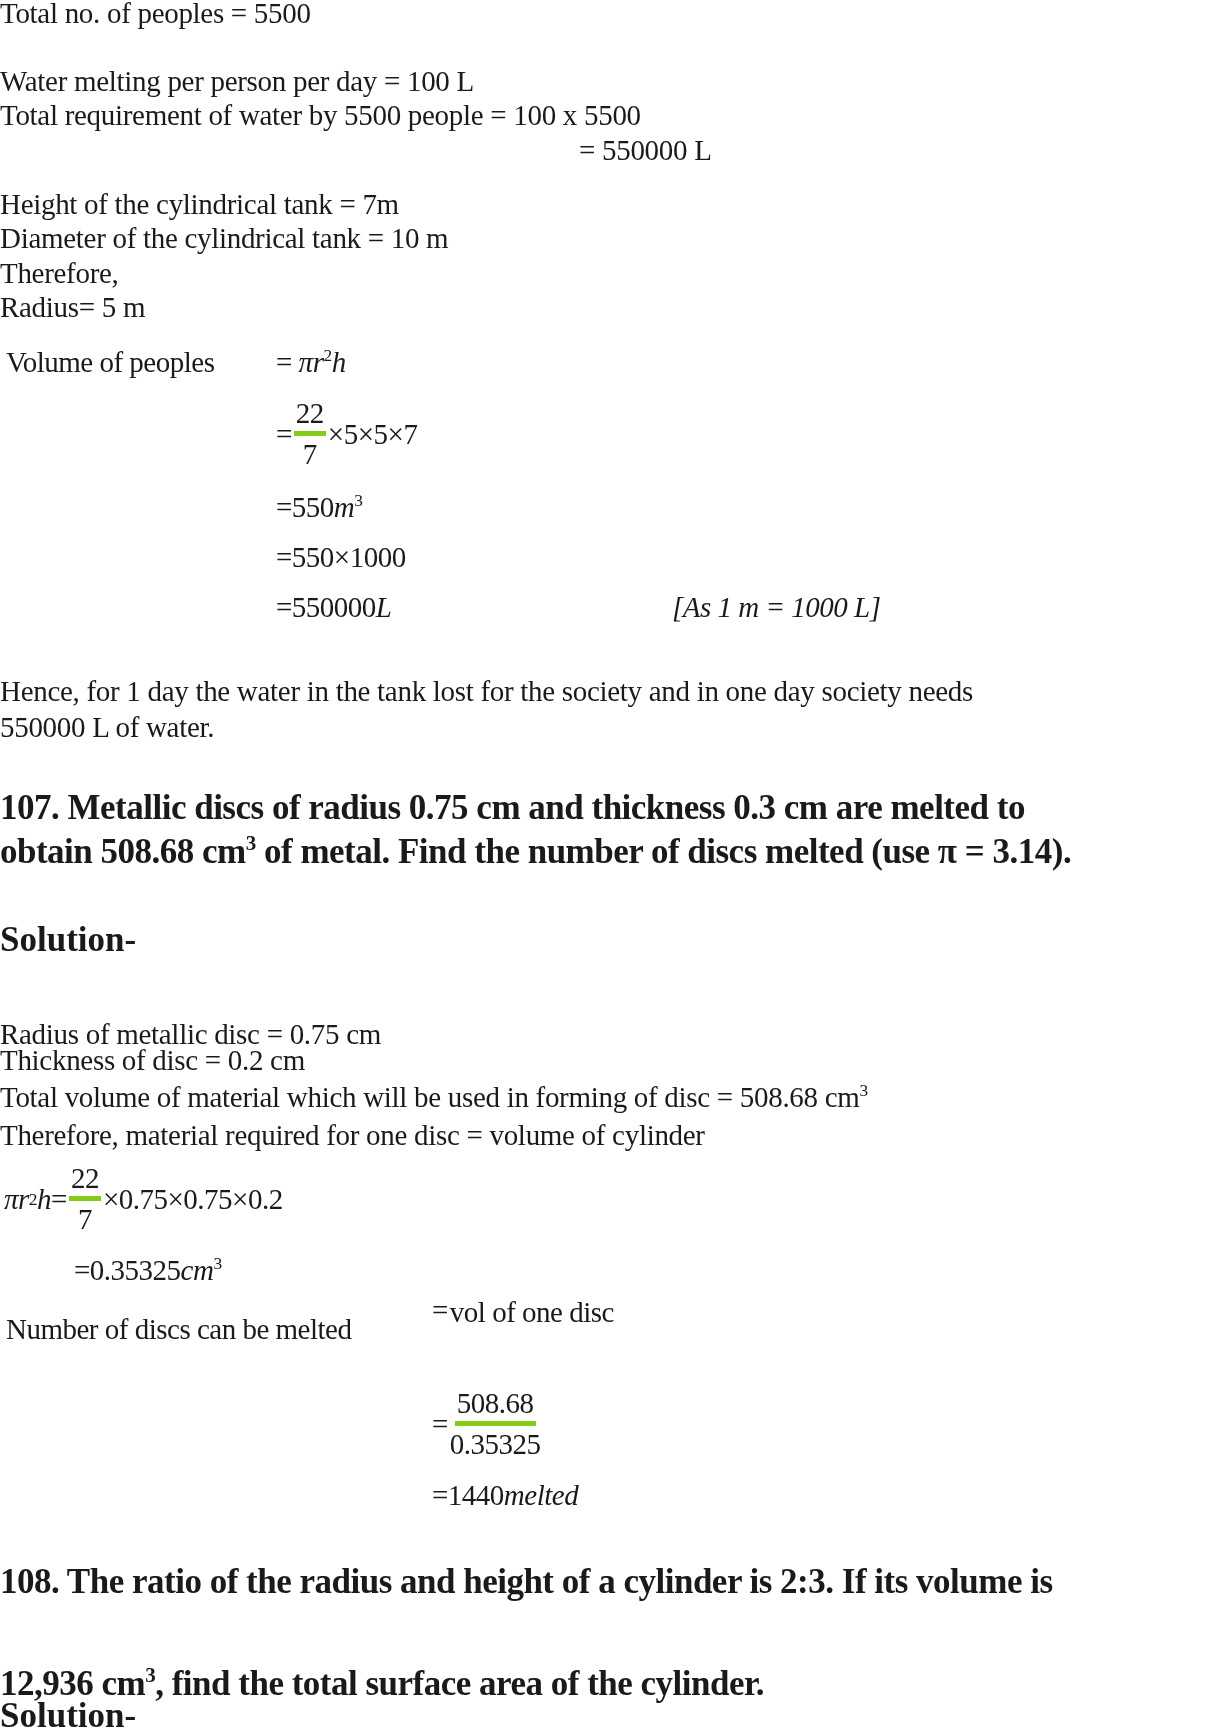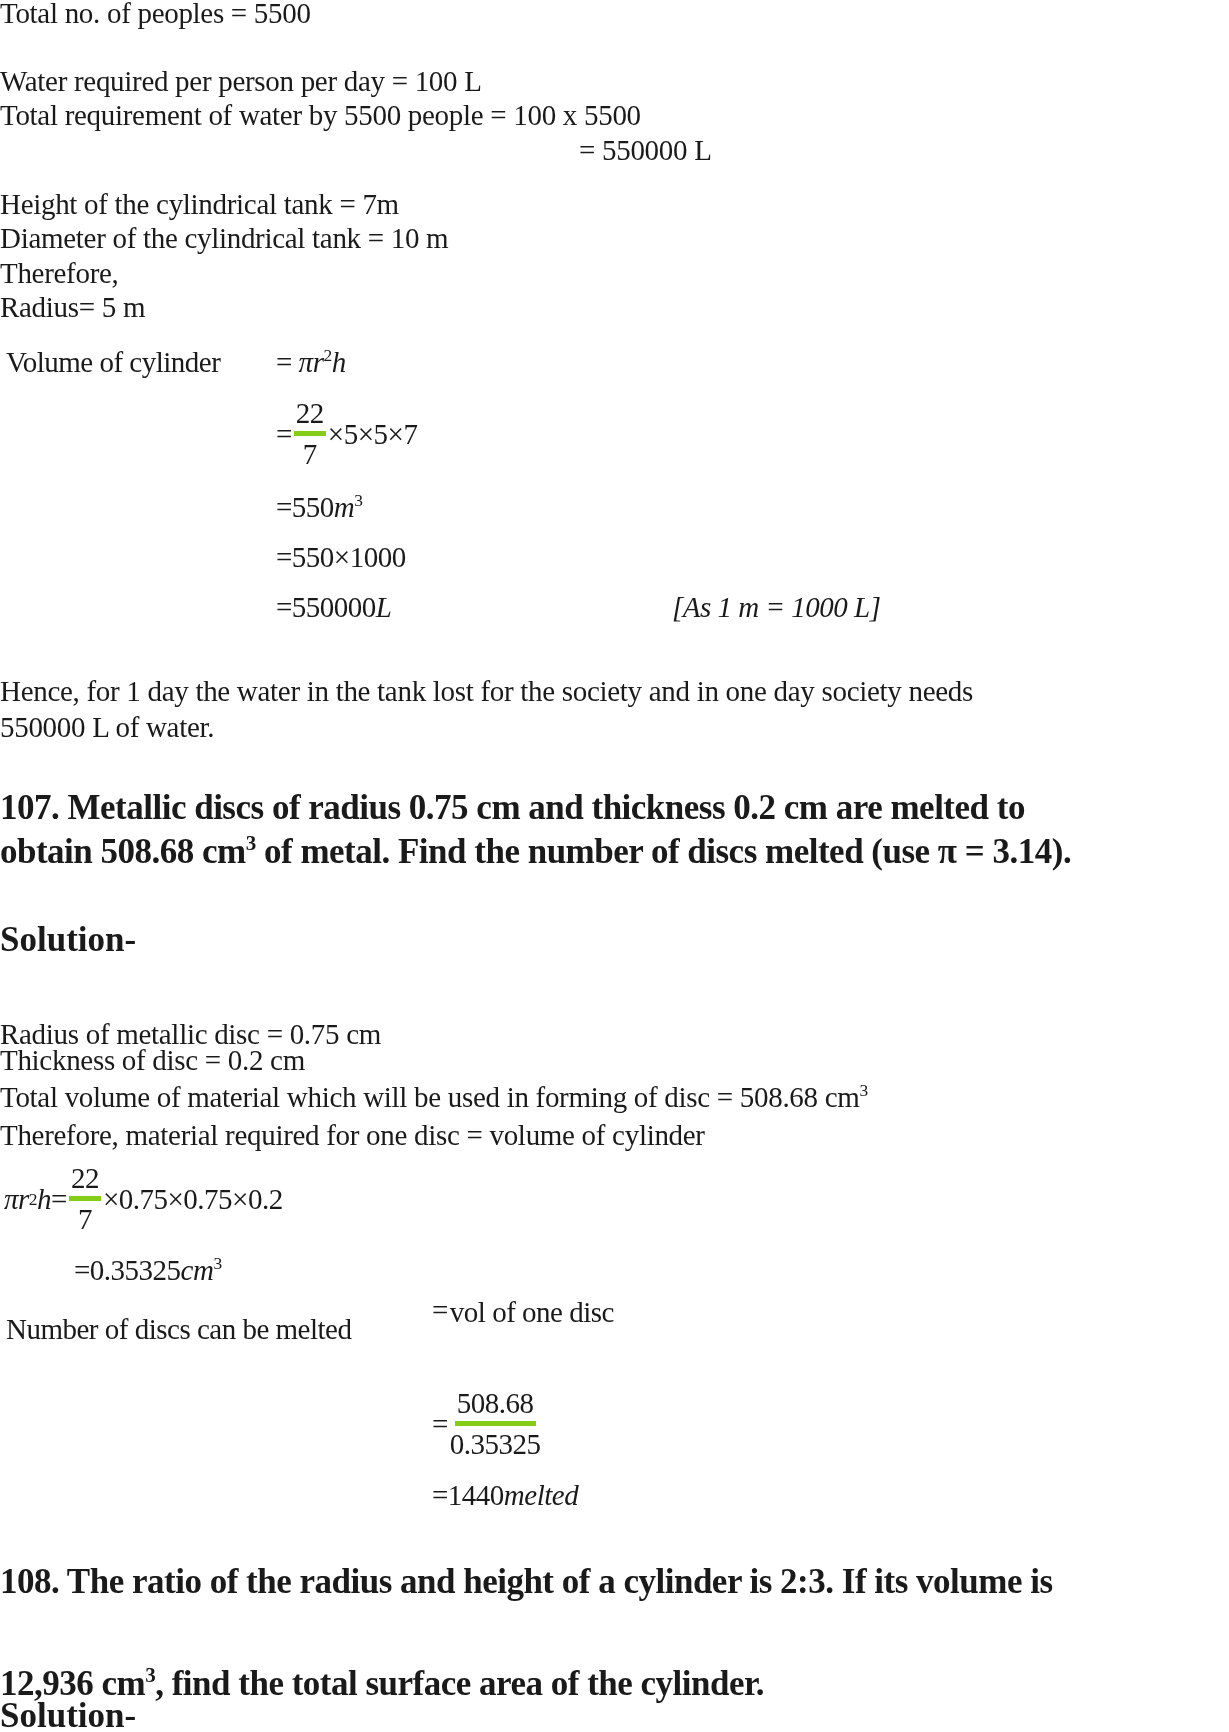--- a/index.html
+++ b/index.html
@@ -16,29 +16,29 @@
   sup { font-size: 60%; vertical-align: super; line-height: 0; }
   .frac { display: inline-flex; flex-direction: column; align-items: center; vertical-align: middle; margin: 0 2px; }
   .frac .num { border-bottom: 5px solid #84cc16; padding: 0 2px; line-height: 36px; }
   .frac .den { line-height: 36px; }
   .eqrow { display: flex; align-items: center; }
 </style>
 </head>
 <body>
 
 <div class="ln" style="top:-4px">Total no. of peoples = 5500</div>
-<div class="ln" style="top:64px">Water required per person per day = 100 L</div>
+<div class="ln" style="top:64px">Water melting per person per day = 100 L</div>
 <div class="ln" style="top:98px">Total requirement of water by 5500 people = 100 x 5500</div>
 <div class="ln" style="top:133px; left:579px">= 550000 L</div>
 <div class="ln" style="top:187px">Height of the cylindrical tank = 7m</div>
 <div class="ln" style="top:221px">Diameter of the cylindrical tank = 10 m</div>
 <div class="ln" style="top:256px">Therefore,</div>
 <div class="ln" style="top:290px">Radius= 5 m</div>
 
-<div class="m" style="top:345px; left:6px">Volume of cylinder</div>
+<div class="m" style="top:345px; left:6px">Volume of peoples</div>
 <div class="m" style="top:345px; left:276px">
   <span>= </span><span class="it">πr</span><sup>2</sup><span class="it">h</span>
 </div>
 <div class="m eqrow" style="top:395px; left:276px">
   <span>=</span>
   <span class="frac">
       <span class="num">22</span>
       <span class="den">7</span>
     </span>
   <span>×5×5×7</span>
@@ -48,21 +48,21 @@
 </div>
 <div class="m" style="top:540px; left:276px">=550×1000</div>
 <div class="m" style="top:590px; left:276px">
   <span>=550000</span><span class="it">L</span>
 </div>
 <div class="m it" style="top:590px; left:672px">[As 1 m = 1000 L]</div>
 
 <div class="ln" style="top:674px">Hence, for 1 day the water in the tank lost for the society and in one day society needs</div>
 <div class="ln" style="top:710px">550000 L of water.</div>
 
-<div class="q" style="top:786px">107. Metallic discs of radius 0.75 cm and thickness 0.2 cm are melted to</div>
+<div class="q" style="top:786px">107. Metallic discs of radius 0.75 cm and thickness 0.3 cm are melted to</div>
 <div class="q" style="top:830px">
   <span>obtain 508.68 cm</span><sup>3</sup><span> of metal. Find the number of discs melted (use π = 3.14).</span>
 </div>
 <div class="sol" style="top:920px">Solution-</div>
 
 <div class="ln" style="top:1017px">Radius of metallic disc = 0.75 cm</div>
 <div class="ln" style="top:1043px">Thickness of disc = 0.2 cm</div>
 <div class="ln" style="top:1080px">
   <span>Total volume of material which will be used in forming of disc = 508.68 cm</span><sup>3</sup>
 </div>

